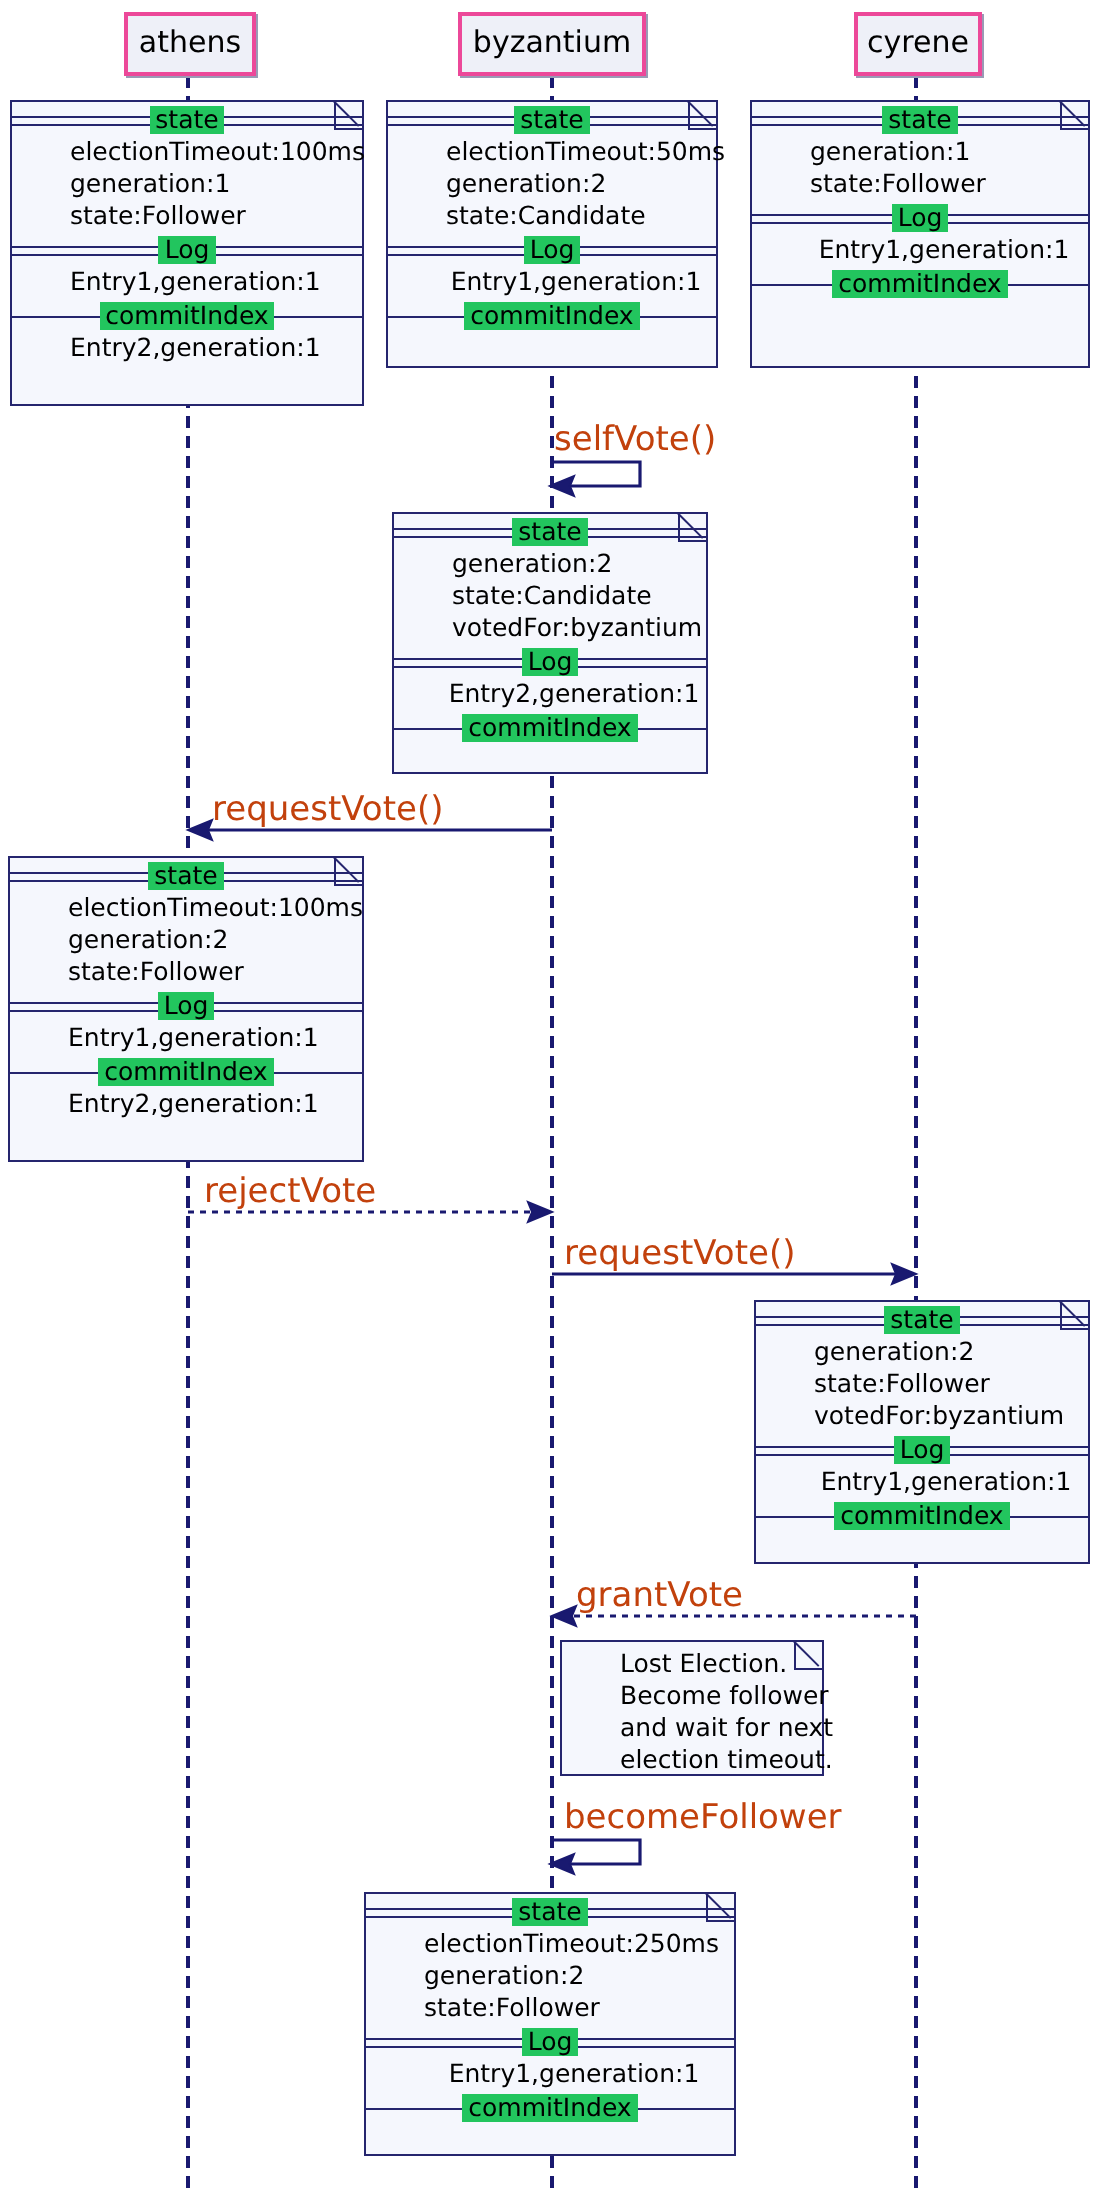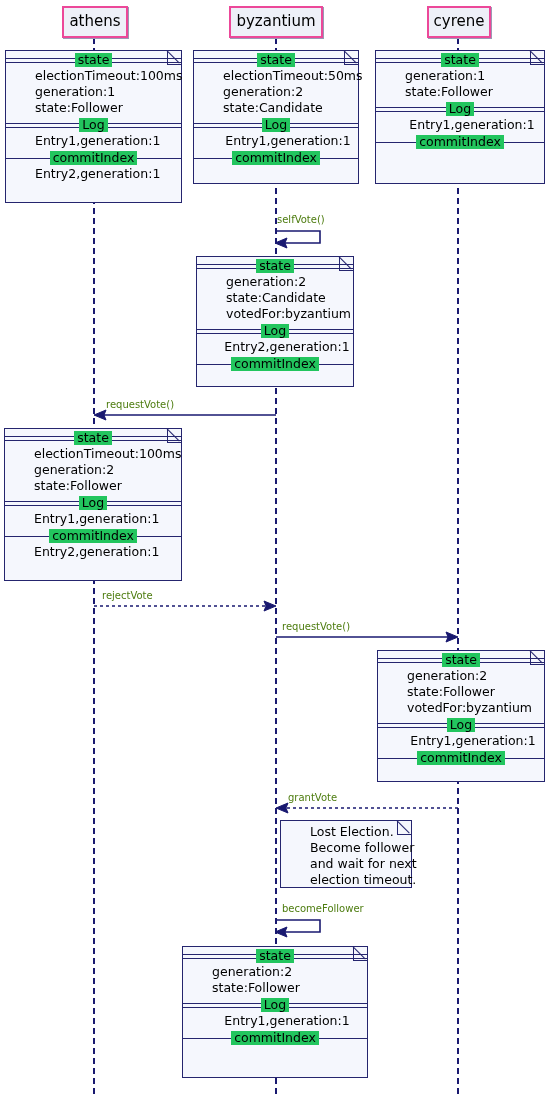--- a/index.html
+++ b/index.html
@@ -132,22 +132,22 @@
     padding-left: 0;
     text-align: center;
   }
   .spacer {
     height: 14px;
   }
 
   
   .msglabel {
     position: absolute;
-    font-size: 10px;
-    color: #4d7c0f;
+    font-size: 17px;
+    color: #c2410c;
     white-space: nowrap;
     line-height: 14px;
   }
   .msgsvg {
     position: absolute;
     overflow: visible;
   }
 </style>
 </head>
 <body>
@@ -265,20 +265,21 @@
         <div class="divrow sgl">
           <span class="lbl">commitIndex</span>
         </div>
         <div class="spacer"></div>
       </div>
       <div class="note" style="left: 182px; top: 946px; width: 186px; height: 132px;">
         <div class="fold"></div>
         <div class="divrow dbl">
           <span class="lbl">state</span>
         </div>
+        <div class="noteline">electionTimeout:250ms</div>
         <div class="noteline">generation:2</div>
         <div class="noteline">state:Follower</div>
         <div class="divrow dbl">
           <span class="lbl">Log</span>
         </div>
         <div class="noteline ctr">Entry1,generation:1</div>
         <div class="divrow sgl">
           <span class="lbl">commitIndex</span>
         </div>
         <div class="spacer"></div>

